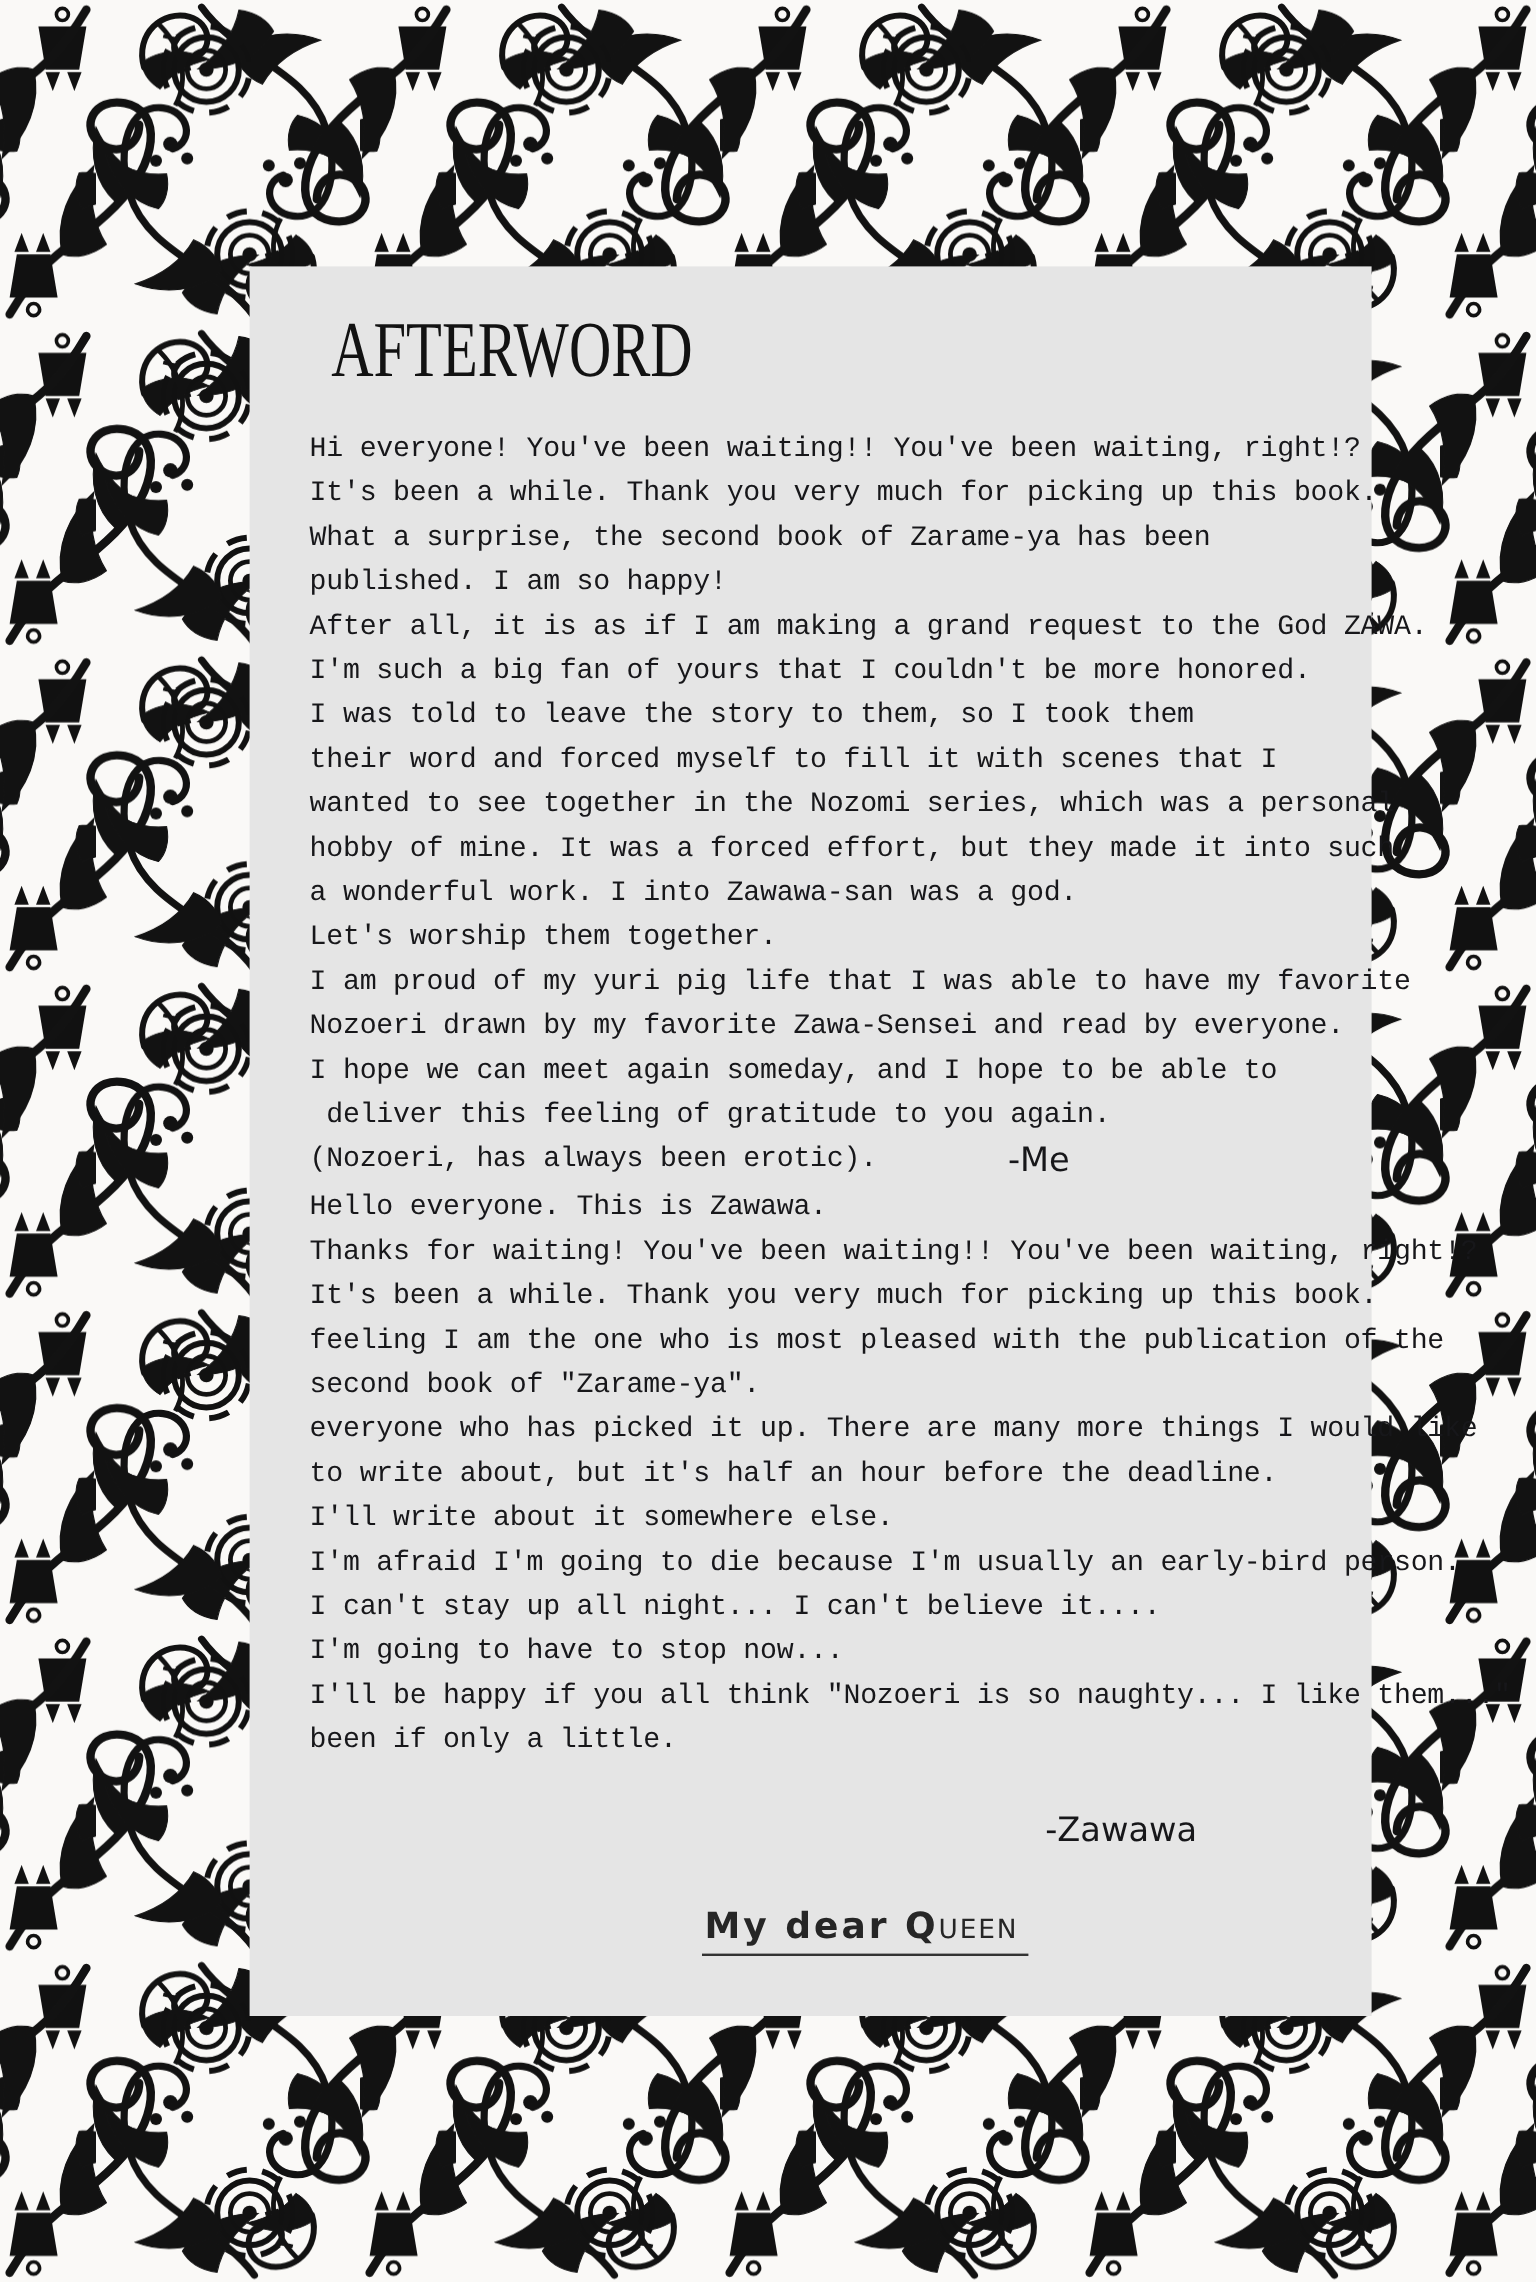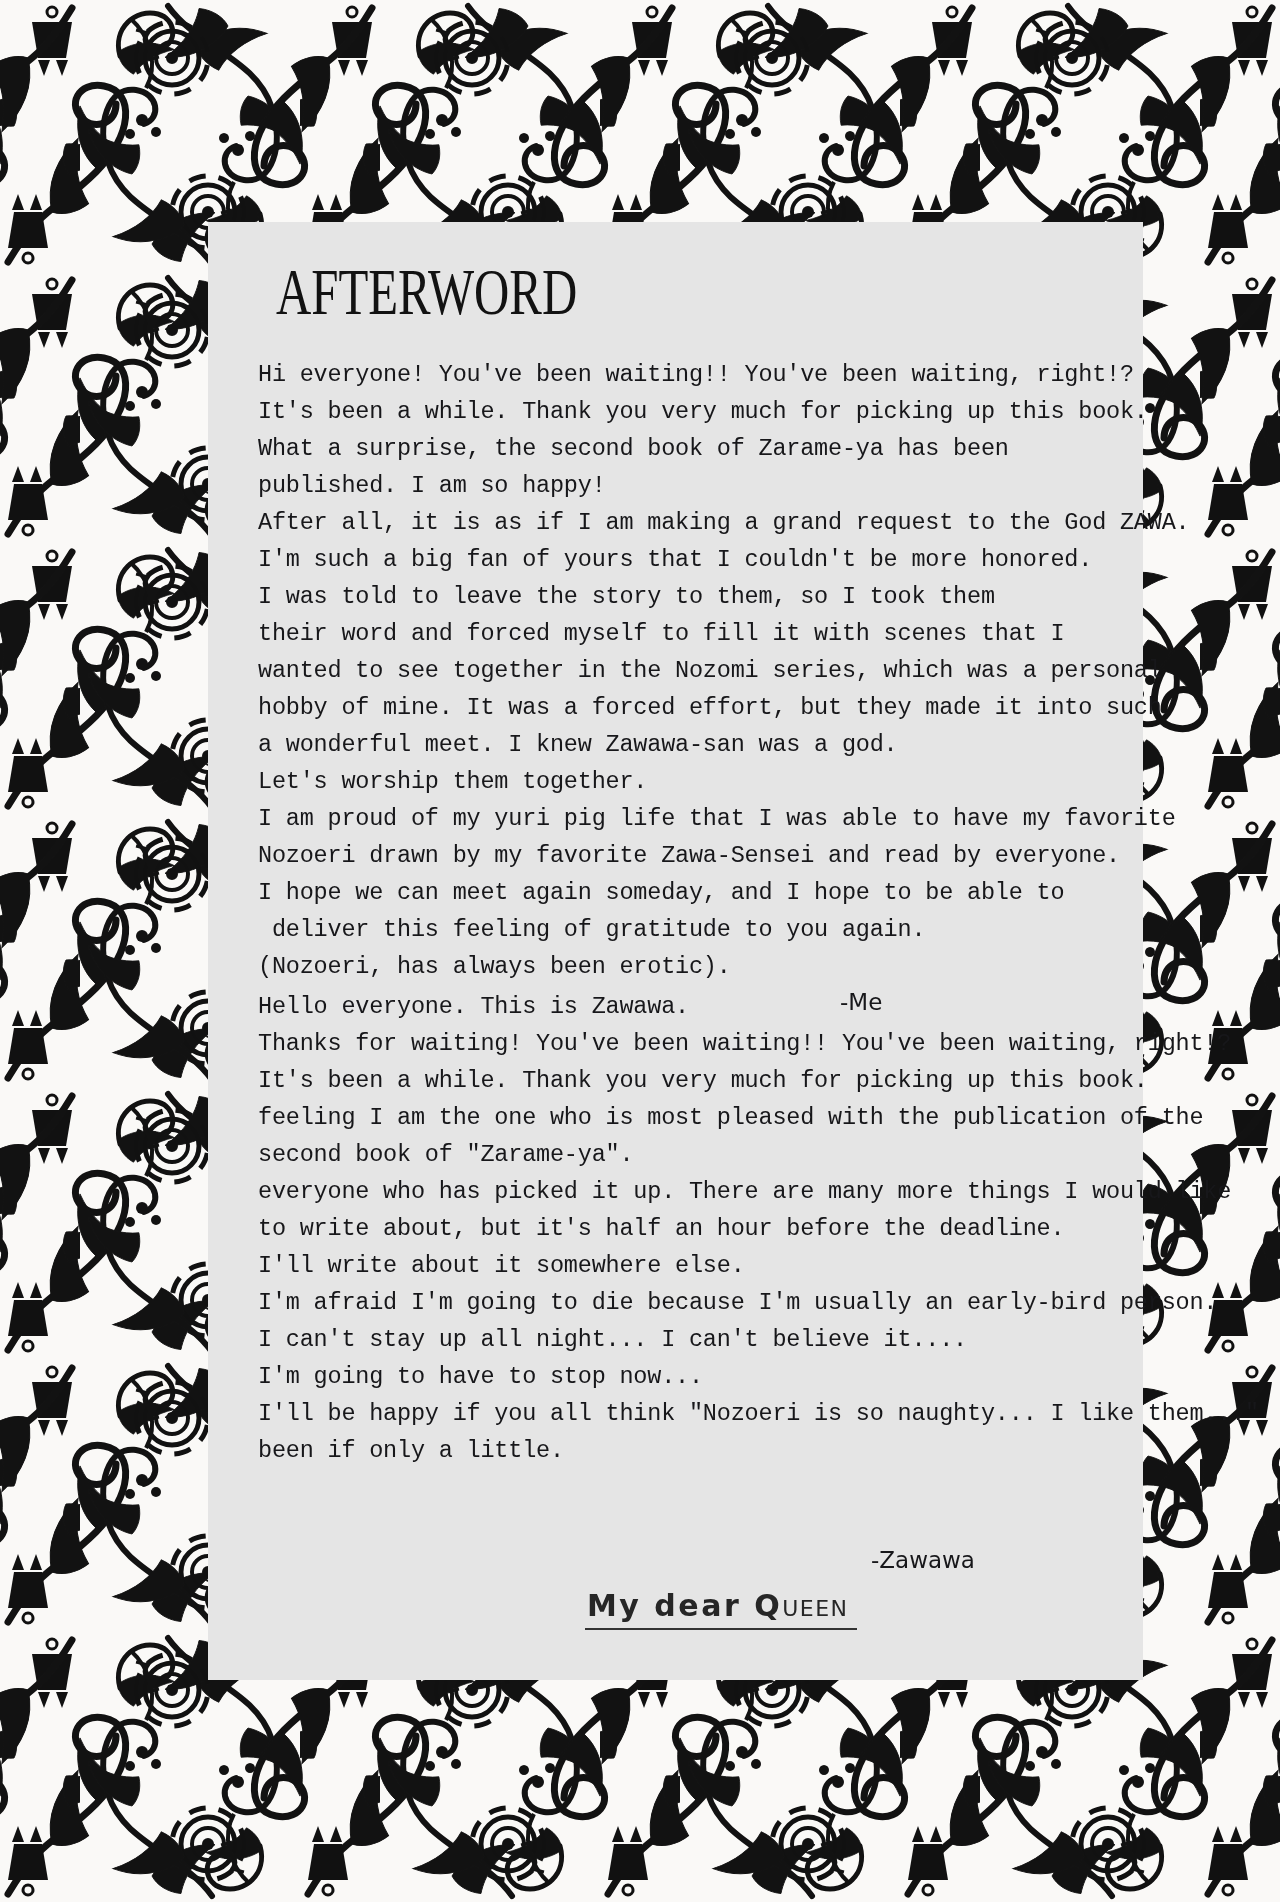--- a/index.html
+++ b/index.html
@@ -23,21 +23,21 @@
   .para{
     position:absolute;left:50px;width:885px;
     font-size:23.5px;line-height:37px;letter-spacing:-0.2px;
     color:#17171a;
     font-family:Liberation Mono, monospace;
   }
   .para-me{top:134px;}
   .para-zawawa{top:766px;}
   .line{white-space:pre;height:37px;}
   .sig{
-    position:absolute;font-size:23px;line-height:37px;color:#17171a;margin-top:36px;
+    position:absolute;font-size:28px;line-height:37px;color:#17171a;
   }
   .sig-me{left:632px;top:726px;}
   .sig-zawawa{left:663px;top:1284px;}
   .logo{
     position:absolute;left:377px;top:1366px;
     color:#262626;border-bottom:2px solid #333;padding:0 8px 5px 2px;
     white-space:nowrap;
   }
   .logo-big{font-size:30px;letter-spacing:2.5px;font-weight:bold;}
   .logo-small{font-size:22px;letter-spacing:1.5px;}
@@ -94,21 +94,21 @@
       <div class="line">Hi everyone! You've been waiting!! You've been waiting, right!?</div>
       <div class="line">It's been a while. Thank you very much for picking up this book.</div>
       <div class="line">What a surprise, the second book of Zarame-ya has been</div>
       <div class="line">published. I am so happy!</div>
       <div class="line">After all, it is as if I am making a grand request to the God ZAWA.</div>
       <div class="line">I'm such a big fan of yours that I couldn't be more honored.</div>
       <div class="line">I was told to leave the story to them, so I took them</div>
       <div class="line">their word and forced myself to fill it with scenes that I</div>
       <div class="line">wanted to see together in the Nozomi series, which was a personal</div>
       <div class="line">hobby of mine. It was a forced effort, but they made it into such</div>
-      <div class="line">a wonderful meet. I knew Zawawa-san was a god.</div>
+      <div class="line">a wonderful work. I into Zawawa-san was a god.</div>
       <div class="line">Let's worship them together.</div>
       <div class="line">I am proud of my yuri pig life that I was able to have my favorite</div>
       <div class="line">Nozoeri drawn by my favorite Zawa-Sensei and read by everyone.</div>
       <div class="line">I hope we can meet again someday, and I hope to be able to</div>
       <div class="line"> deliver this feeling of gratitude to you again.</div>
       <div class="line">(Nozoeri, has always been erotic).</div>
     </div>
   <div class="sig sig-me">-Me</div>
 
   <div class="para para-zawawa">

